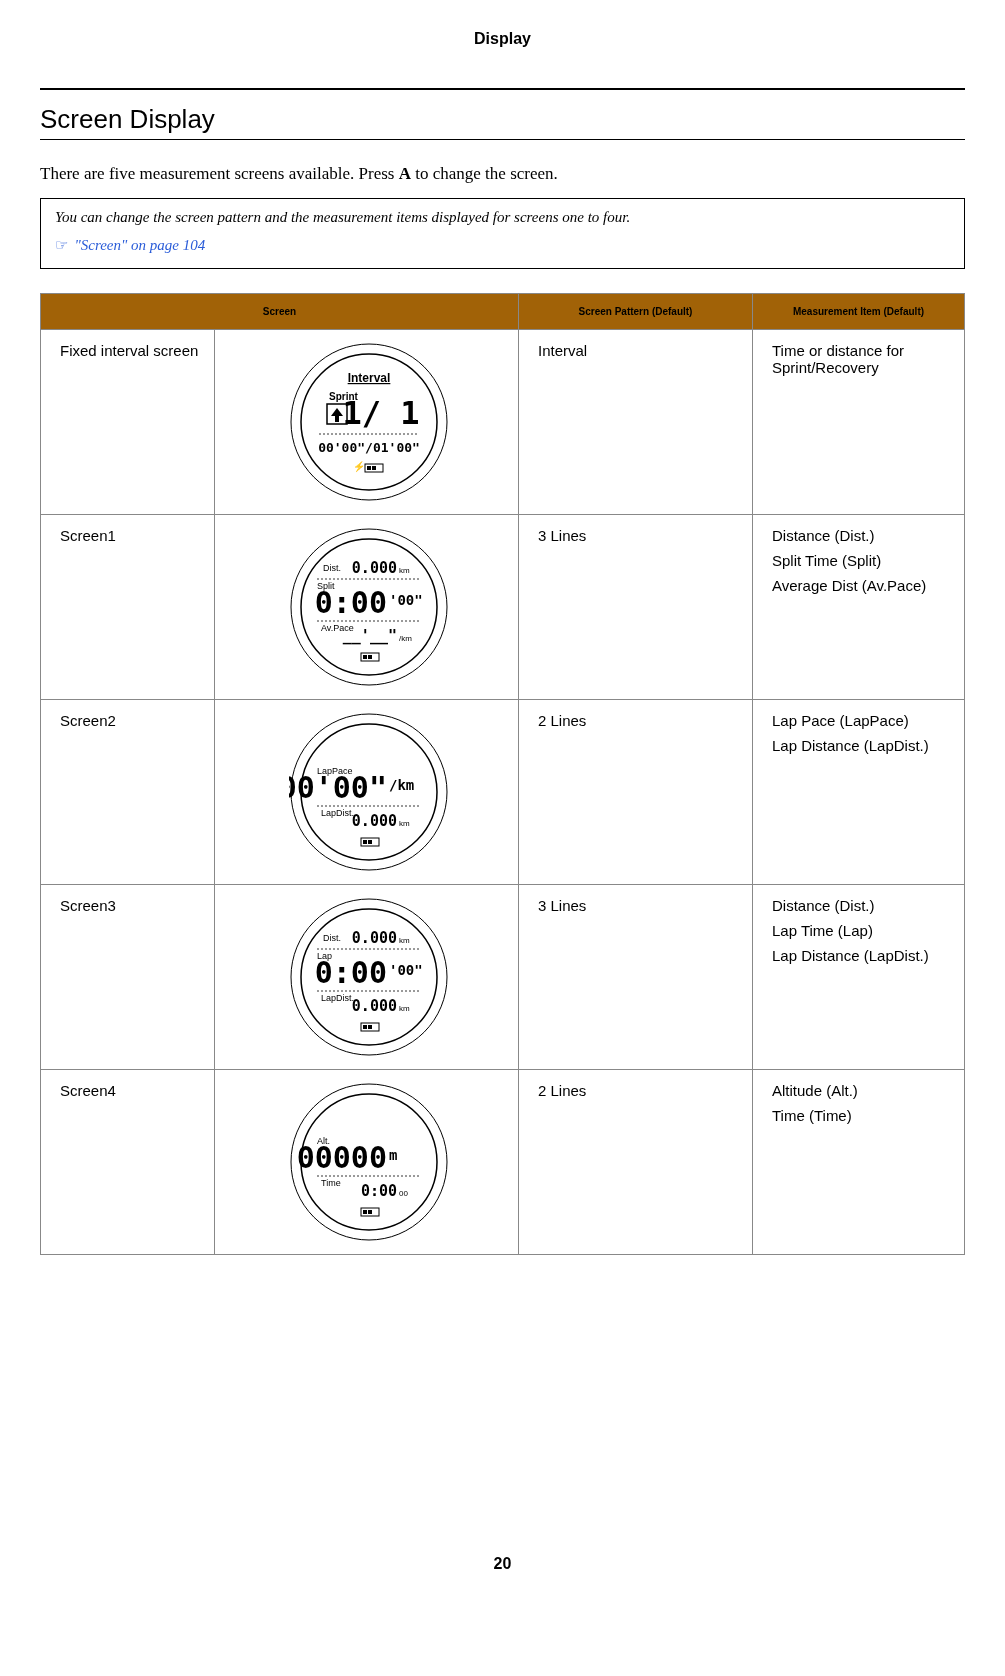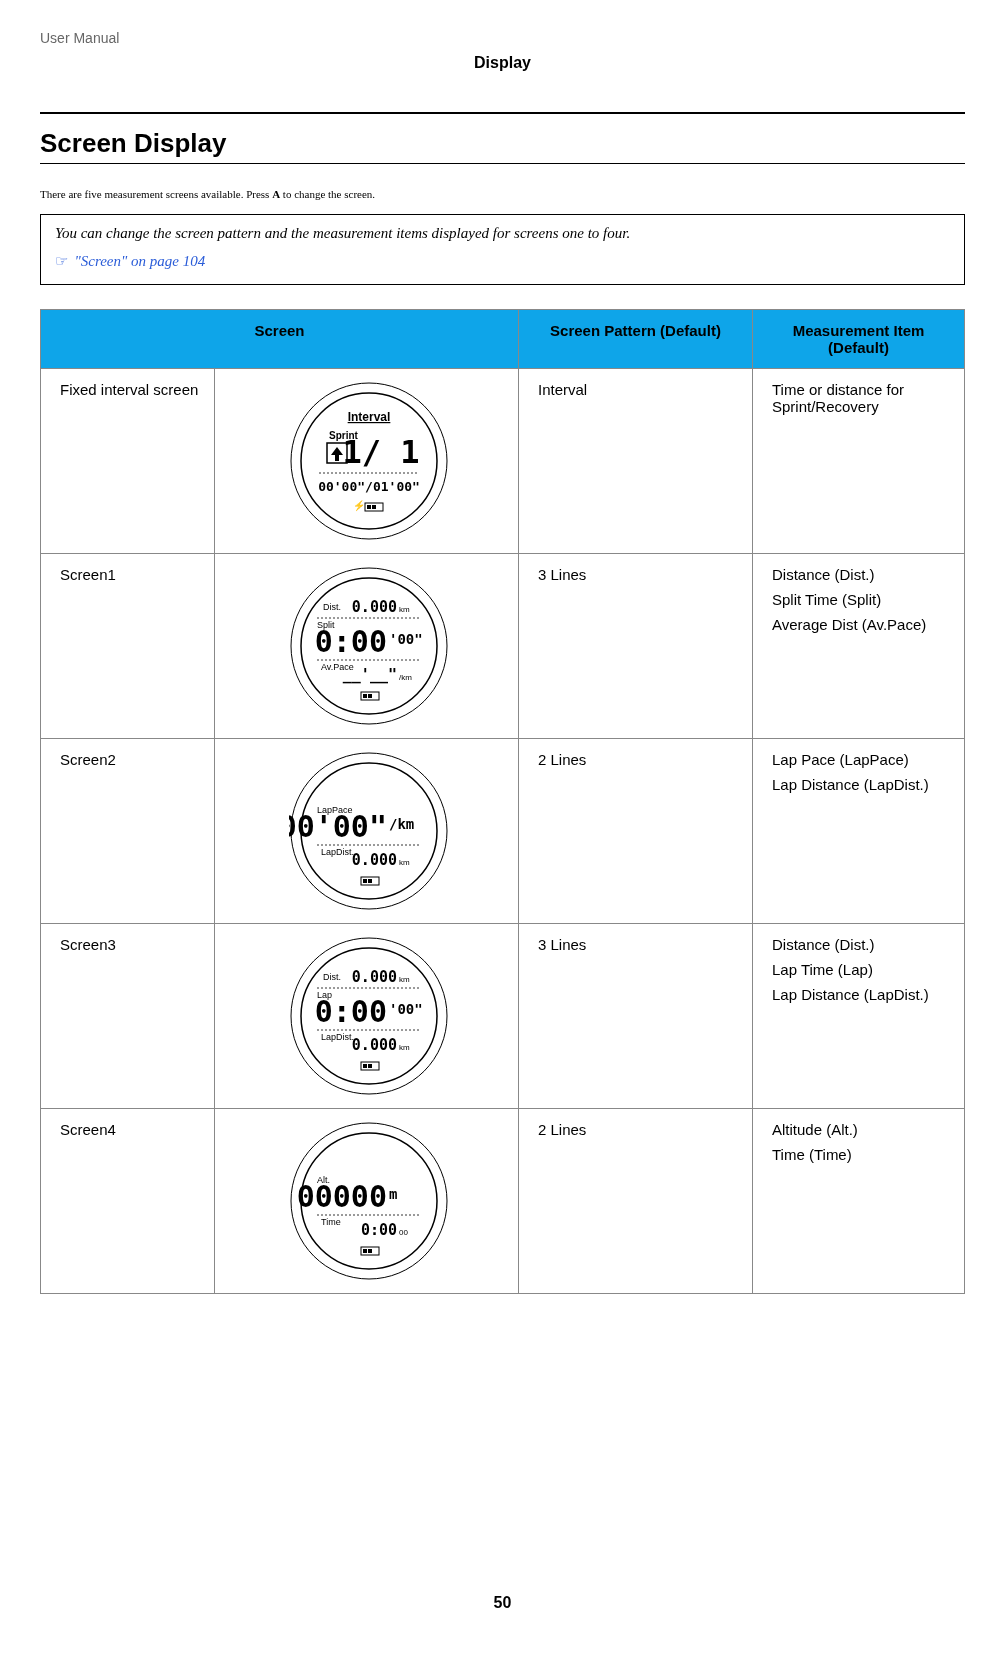--- a/index.html
+++ b/index.html
@@ -24,31 +24,31 @@
     font-size: 16px;
     margin-bottom: 40px;
   }
   hr.hr-thick {
     border: none;
     border-top: 2px solid #000;
     margin: 0 0 14px 0;
   }
   .section-title {
     font-size: 26px;
-    font-weight: bold;
+    font-weight: normal;
     margin: 0 0 4px 0;
   }
   hr.hr-thin {
     border: none;
     border-top: 1px solid #000;
     margin: 0 0 24px 0;
   }
   .intro {
     font-family: Georgia, 'Times New Roman', serif;
-    font-size: 11px;
+    font-size: 17px;
     margin-bottom: 14px;
   }
   .note-box {
     border: 1px solid #000;
     padding: 10px 14px 14px 14px;
     margin-bottom: 24px;
   }
   .note-title {
     font-family: Georgia, 'Times New Roman', serif;
     font-weight: bold;
@@ -76,23 +76,23 @@
   table.screens {
     width: 100%;
     border-collapse: collapse;
   }
   table.screens th, table.screens td {
     border: 1px solid #888;
     vertical-align: top;
     padding: 12px 14px;
   }
   table.screens th {
-    background: #0ea5e9;
+    background: #a16207;
     font-weight: bold;
-    font-size: 15px;
+    font-size: 10px;
     text-align: center;
   }
   table.screens td {
     font-size: 15px;
     padding-left: 19px;
   }
   .col-a { width: 140px; }
   .col-b { width: 270px; }
   .col-c { width: 200px; }
   .row-label { font-size: 15px; }
@@ -116,21 +116,20 @@
     font-weight: bold;
     font-size: 16px;
     margin-top: 300px;
   }
 </style>
 </head>
 <body>
 
 <div class="page">
 
-  <div class="top-header">User Manual</div>
   <div class="top-title">Display</div>
 
   <hr class="hr-thick">
   <div class="section-title">Screen Display</div>
   <hr class="hr-thin">
 
   <p class="intro">
     <span>There are five measurement screens available. Press </span><b>A</b><span> to change the screen.</span>
   </p>
 
@@ -287,15 +286,15 @@
           </td>
           <td class="col-c">2 Lines</td>
           <td class="items-cell">
             <div>Altitude (Alt.)</div>
             <div>Time (Time)</div>
           </td>
         </tr>
       </tbody>
   </table>
 
-  <div class="page-num">50</div>
+  <div class="page-num">20</div>
 
 </div>
 
 </body></html>

